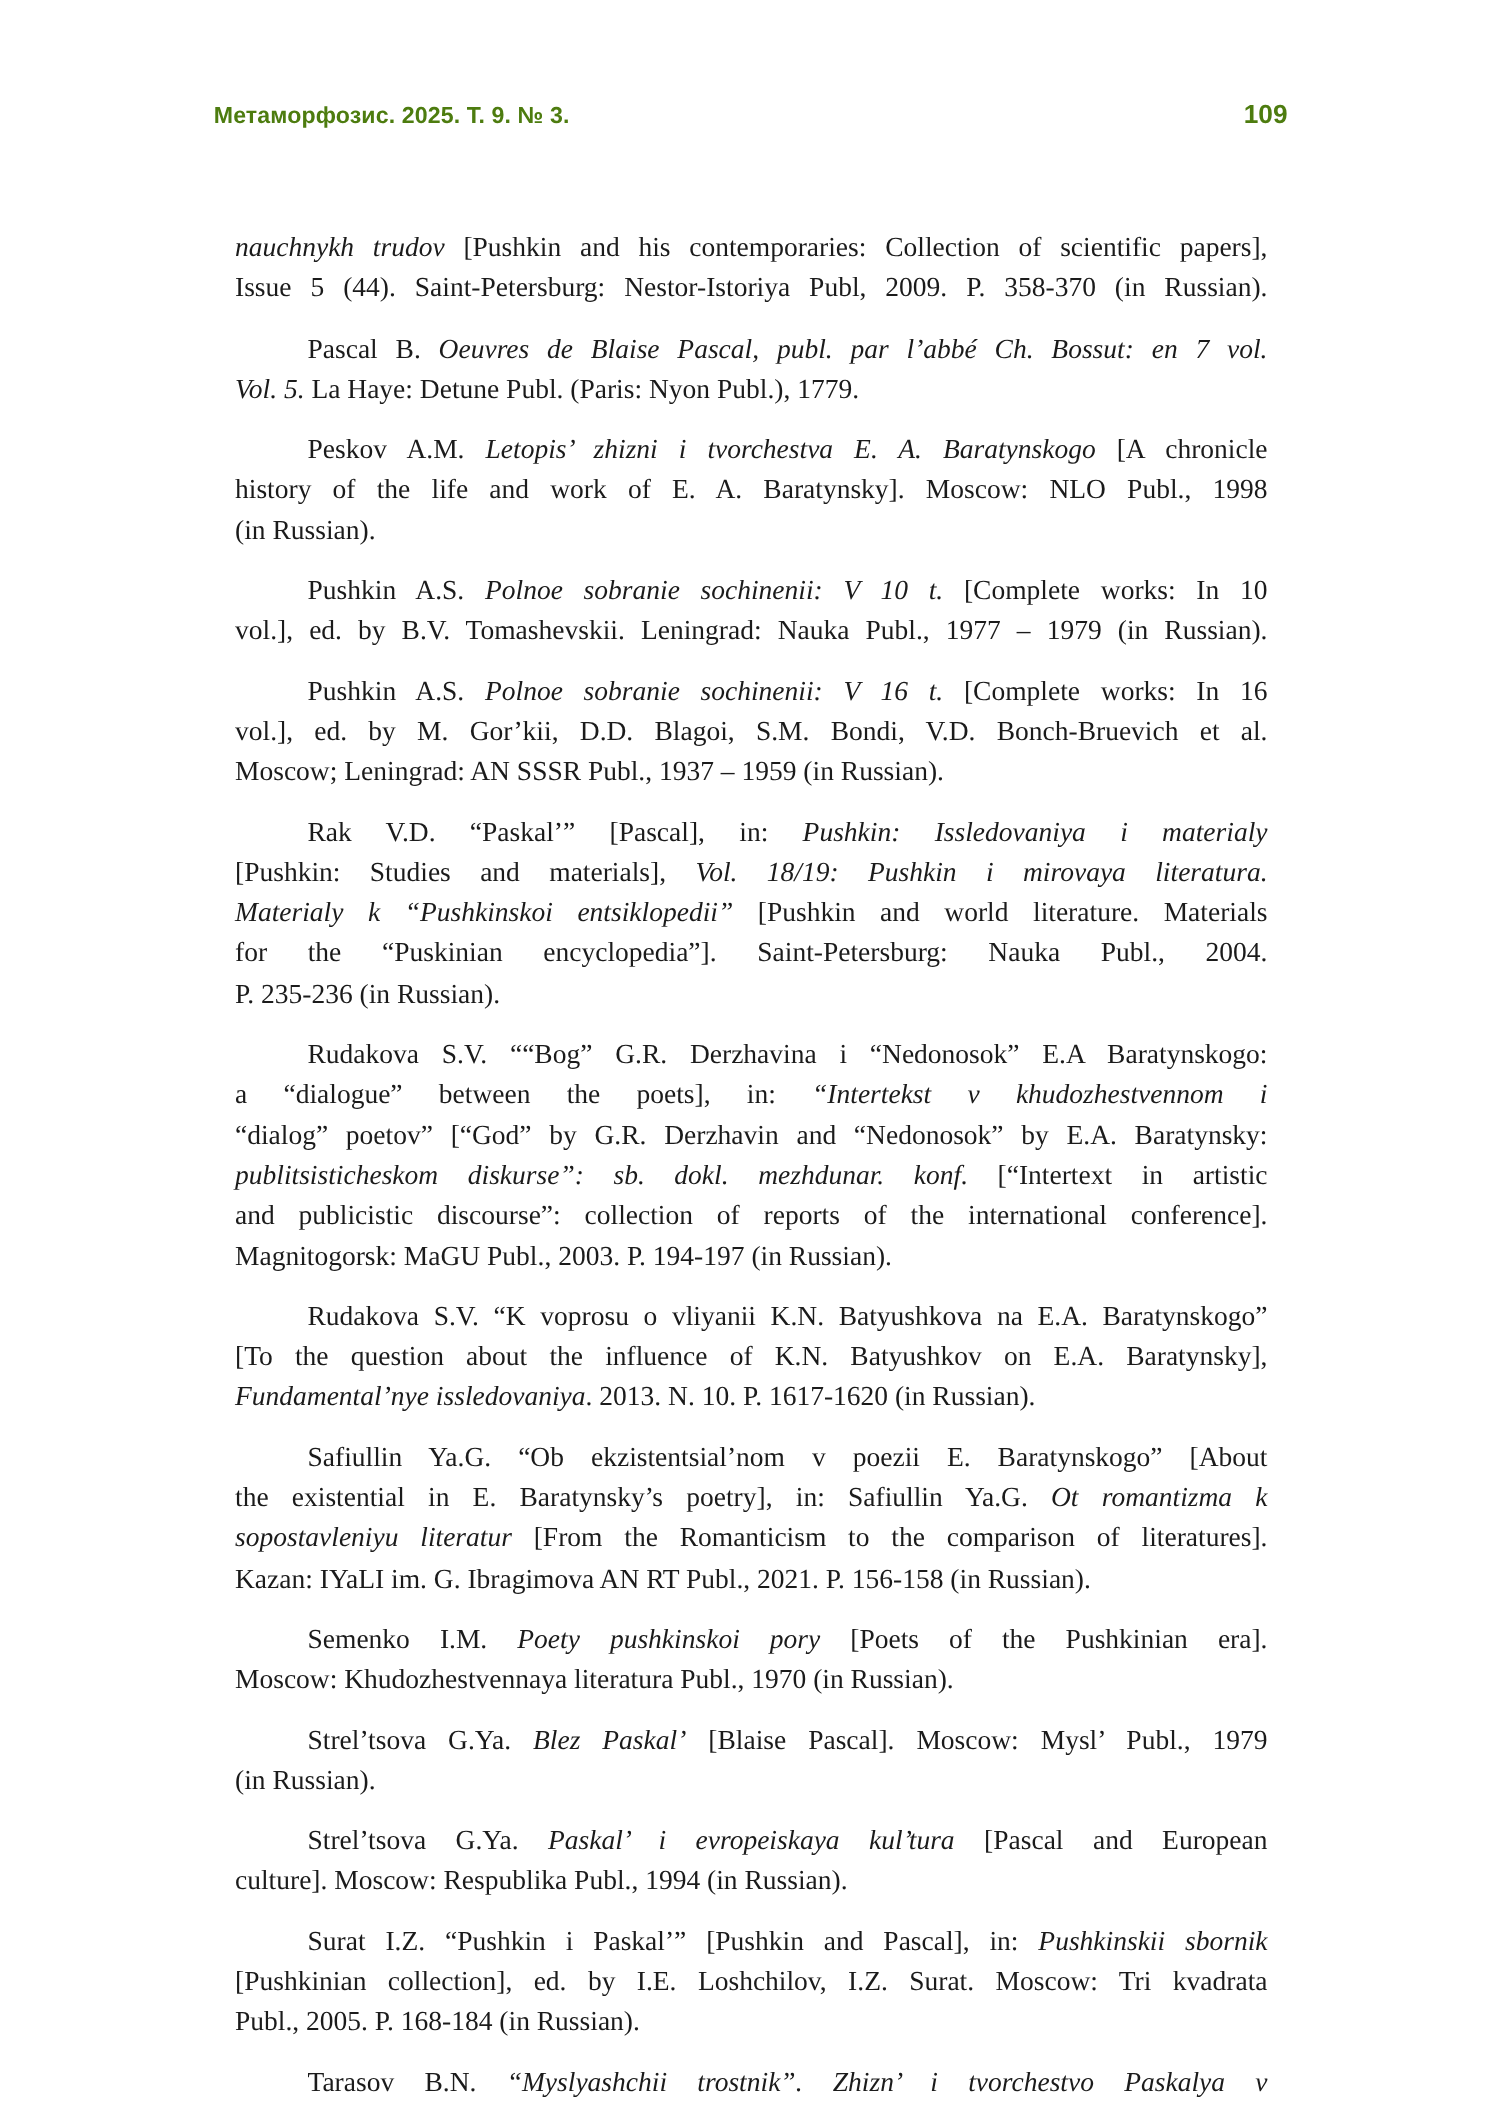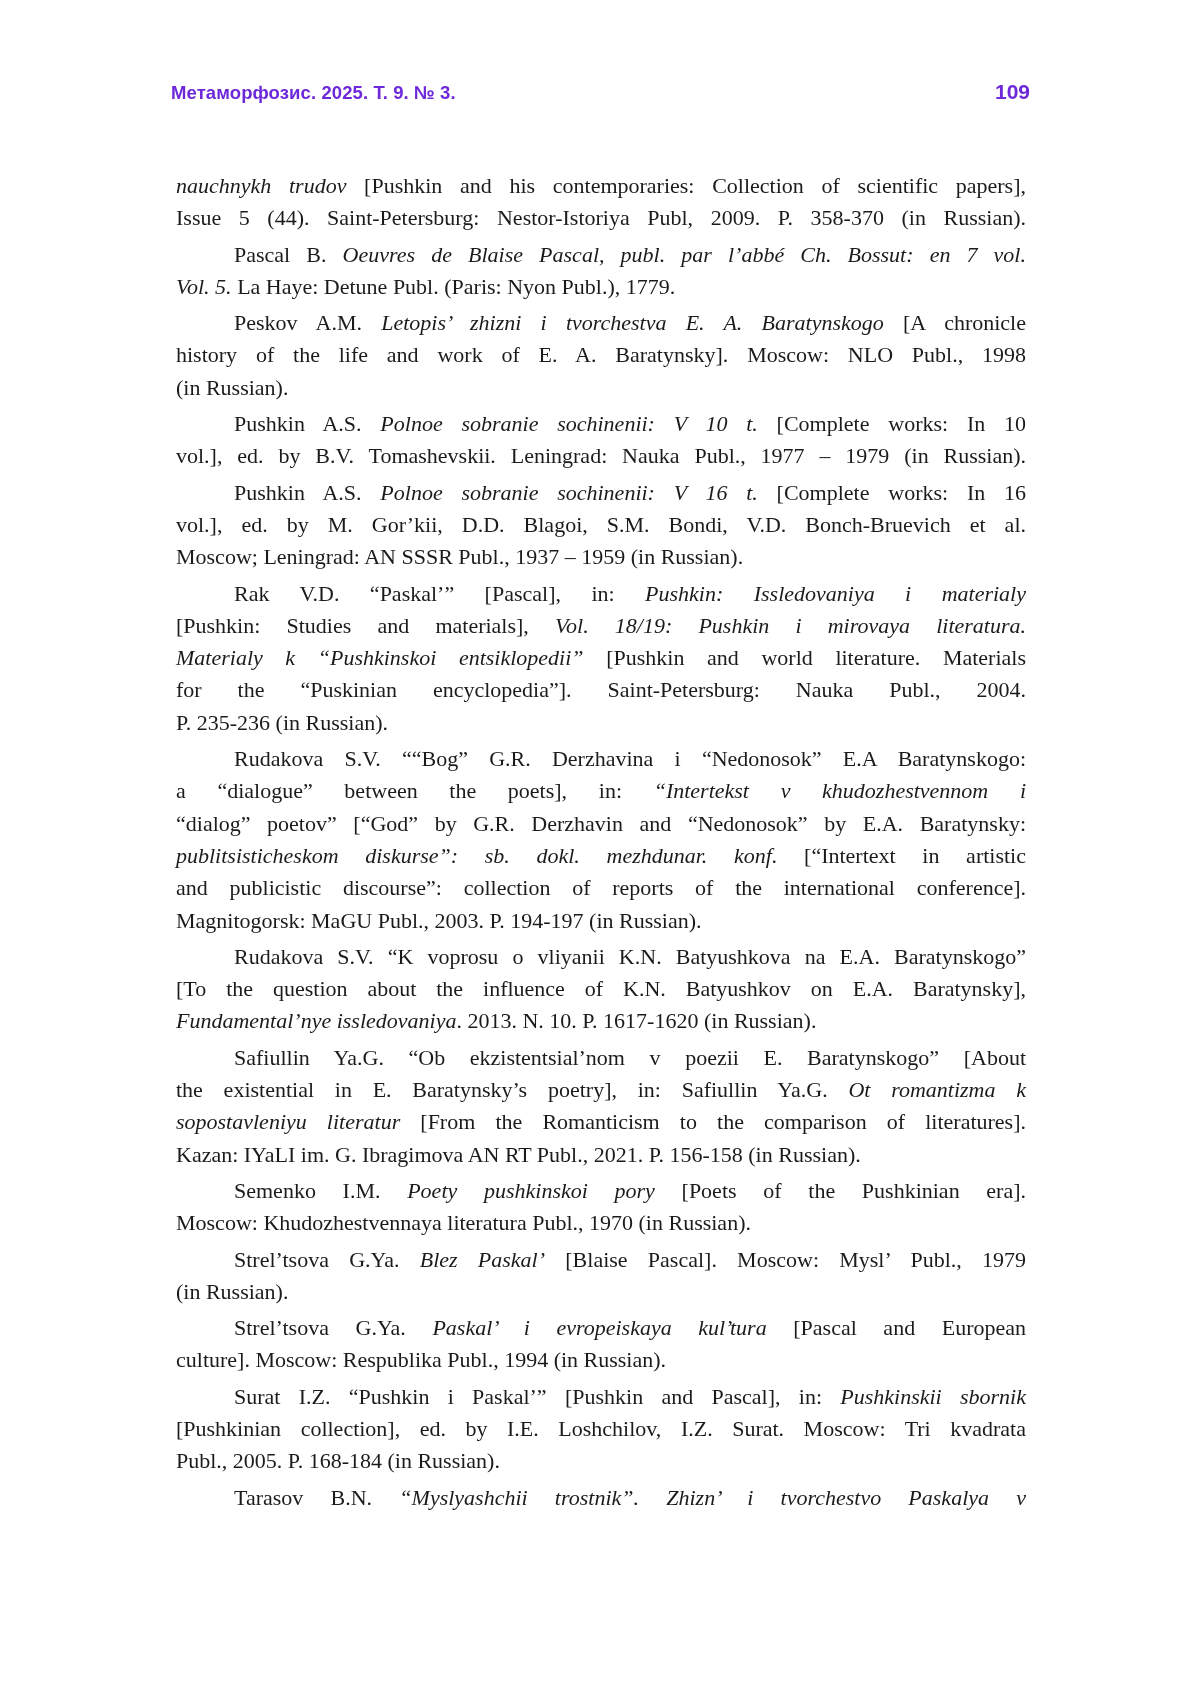--- a/index.html
+++ b/index.html
@@ -15,32 +15,32 @@
   .running-head {
     position: absolute;
     top: 80px;
     left: 171px;
     width: 859px;
     display: flex;
     justify-content: space-between;
     align-items: baseline;
     font-family: "Liberation Sans", "DejaVu Sans", sans-serif;
     font-weight: 700;
-    color: #6d28d9;
+    color: #4d7c0f;
   }
   .journal-line { font-size: 18.5px; letter-spacing: 0.1px; }
   .page-number  { font-size: 21px; }
   .bibliography {
     position: absolute;
     top: 166px;
     left: 172px;
     width: 858px;
     font-size: 22px;
   }
-  .ref { margin: 4px; }
+  .ref { margin: 16px; }
   .line {
     line-height: 32.3px;
     text-align: justify;
     text-align-last: left;
     white-space: nowrap;      
   }
   .line.j { text-align-last: justify; white-space: normal; }
   .line.ind { padding-left: 58px; }
   .it { font-style: italic; }
   .ro { font-style: normal; }

